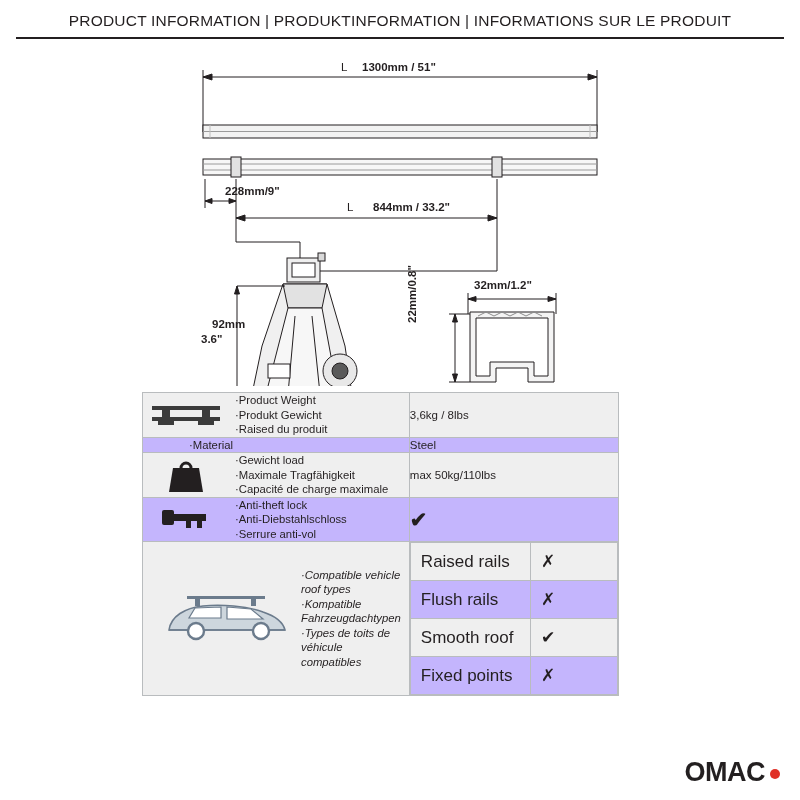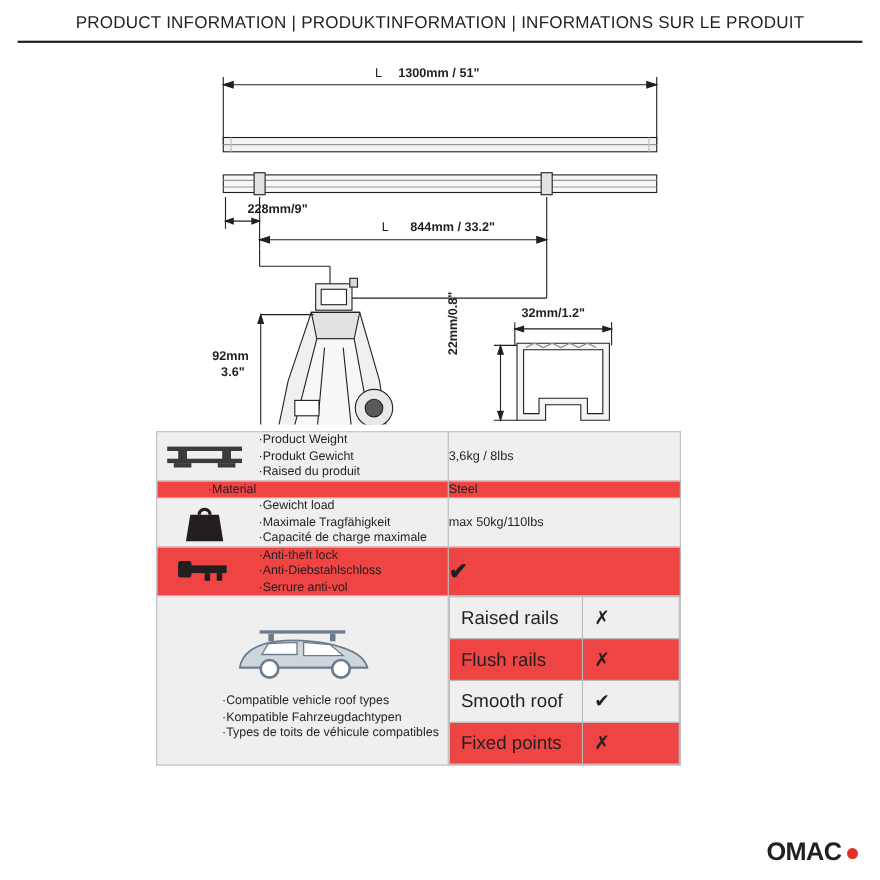--- a/index.html
+++ b/index.html
@@ -53,21 +53,21 @@
   }
   .cell-left{
     width:248px;
     padding:6px 8px;
   }
   .cell-right{
     padding:8px 10px;
     font-size:13px;
   }
   .row-grey{background:#efefef;}
-  .row-white{background:#ef4444;margin-left:35px;}
+  .row-white{background:#c4b5fd;margin-left:35px;}
   .bullets{
     font-size:11.3px;line-height:14.5px;
   }
   .bullets div::before{content:"\00b7 ";}
   .flexcell{
     display:flex;align-items:center;gap:6px;
   }
   .icon-box{
     width:86px;min-width:86px;display:flex;align-items:center;justify-content:center;
   }
@@ -83,21 +83,21 @@
   .sub-table td.mark{width:42%;}
   .sub-table tr td:first-child{width:58%;}
   .x-mark{font-size:12px;}
   .tick{font-size:13px;}
   
   .logo{
     position:absolute;right:20px;bottom:12px;
     display:flex;align-items:center;gap:3px;
   }
   .logo-text{
-    font-size:23px;font-weight:bold;letter-spacing:-0.5px;color:#231f20;
+    font-size:27px;font-weight:bold;letter-spacing:-0.5px;color:#231f20;
   }
   .logo-dot{
     width:10px;height:10px;border-radius:50%;background:#e03127;display:inline-block;
     margin-left:2px;margin-bottom:-2px;
   }
 </style>
 </head>
 <body>
 
 <div class="page">
@@ -194,21 +194,21 @@
 
     
     <div class="dim-label" style="left:341px;top:15px;">L</div>
     <div class="dim-label" style="left:362px;top:15px;font-weight:bold;">1300mm / 51"</div>
 
     <div class="dim-label" style="left:225px;top:139px;font-weight:bold;">228mm/9"</div>
 
     <div class="dim-label" style="left:347px;top:155px;">L</div>
     <div class="dim-label" style="left:373px;top:155px;font-weight:bold;">844mm / 33.2"</div>
 
-    <div class="dim-label" style="left:193px;top:272px;font-weight:bold;">92mm</div>
+    <div class="dim-label" style="left:212px;top:272px;font-weight:bold;">92mm</div>
     <div class="dim-label" style="left:201px;top:287px;font-weight:bold;">3.6"</div>
 
     <div class="dim-label" style="left:256px;top:371px;font-weight:bold;">104mm / 4"</div>
 
     <div class="dim-label" style="left:474px;top:233px;font-weight:bold;">32mm/1.2"</div>
     <div class="dim-label" style="left:406px;top:277px;font-weight:bold;transform:rotate(-90deg);transform-origin:left top;">22mm/0.8"</div>
   </div>
 
   <table class="spec-table">
     <tbody>
@@ -282,21 +282,21 @@
             </div>
           </div>
         </td>
         <td class="cell-right">
           <span class="checkmark">✔</span>
         </td>
       </tr>
 
       <tr class="row-grey">
         <td class="cell-left" style="padding:4px 8px;">
-          <div style="display:flex;flex-direction:column;align-items:flex-end;">
+          <div style="display:flex;align-items:flex-end;font-style:italic;">
             <div style="align-self:center;margin:2px 0 4px 0;">
               <svg width="150" height="58" viewBox="0 0 150 58">
                 <rect x="36" y="8" width="78" height="3" fill="#6b7b8c"></rect>
                 <rect x="44" y="11" width="5" height="7" fill="#6b7b8c"></rect>
                 <rect x="100" y="11" width="5" height="7" fill="#6b7b8c"></rect>
                 <path d="M18 42 C20 28 34 20 52 18 C70 16 96 18 112 24 C124 28 132 34 134 42 Z" fill="#cdd6dd" stroke="#6b7b8c" stroke-width="1.6"></path>
                 <path d="M44 20 L70 19 L70 30 L38 30 Z" fill="#ffffff" stroke="#6b7b8c" stroke-width="1.2"></path>
                 <path d="M76 19 L100 21 L112 31 L76 31 Z" fill="#ffffff" stroke="#6b7b8c" stroke-width="1.2"></path>
                 <line x1="18" y1="42" x2="134" y2="42" stroke="#6b7b8c" stroke-width="1.6"></line>
                 <circle cx="45" cy="43" r="8" fill="#ffffff" stroke="#6b7b8c" stroke-width="2.4"></circle>

